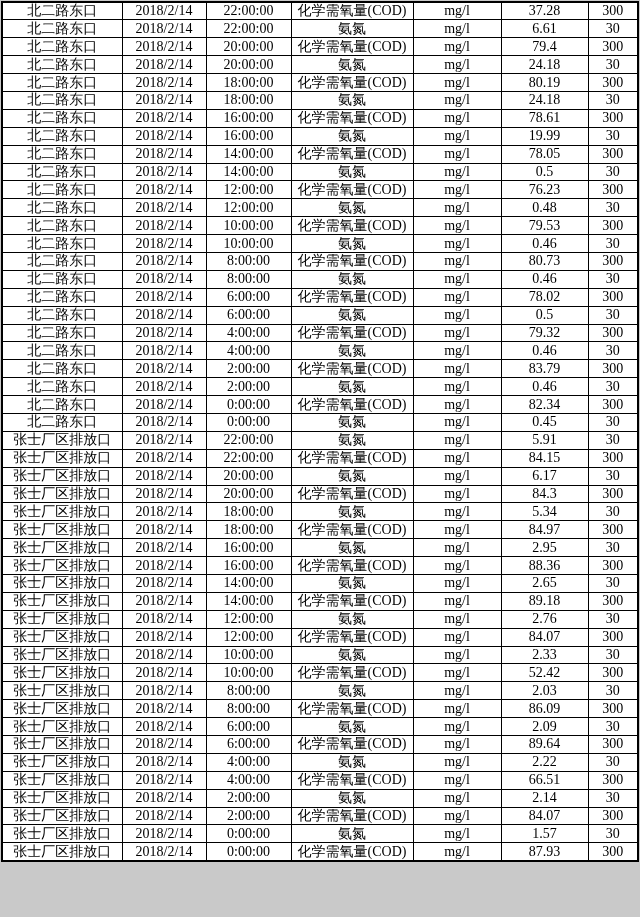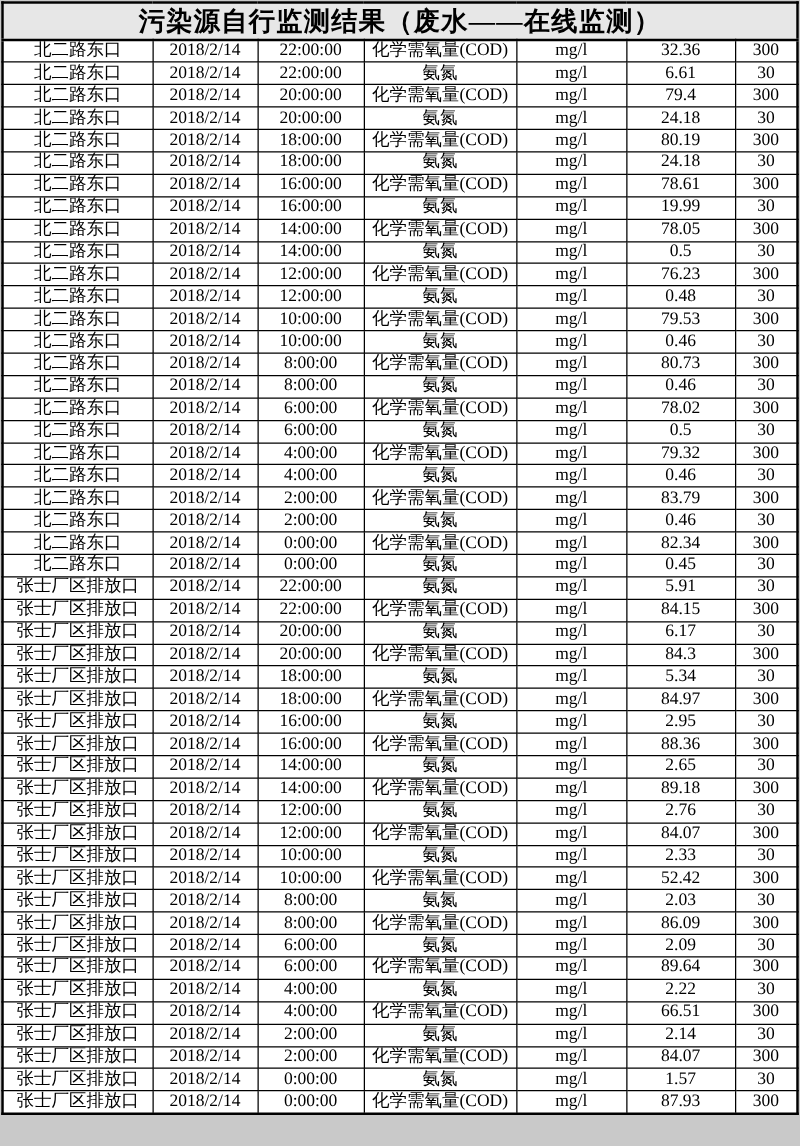--- a/index.html
+++ b/index.html
@@ -65,32 +65,29 @@
     <colgroup>
       <col style="width:120px">
       <col style="width:84px">
       <col style="width:85px">
       <col style="width:122px">
       <col style="width:88px">
       <col style="width:87px">
       <col style="width:50px">
     </colgroup>
     <thead>
-      <tr class="title-row">
-        <th colspan="7">污染源自行监测结果（废水——在线监测）</th>
-      </tr>
     </thead>
     <tbody>
         <tr>
           <td>北二路东口</td>
           <td>2018/2/14</td>
           <td>22:00:00</td>
           <td>化学需氧量(COD)</td>
           <td>mg/l</td>
-          <td>32.36</td>
+          <td>37.28</td>
           <td>300</td>
         </tr>
         <tr>
           <td>北二路东口</td>
           <td>2018/2/14</td>
           <td>22:00:00</td>
           <td>氨氮</td>
           <td>mg/l</td>
           <td>6.61</td>
           <td>30</td>

